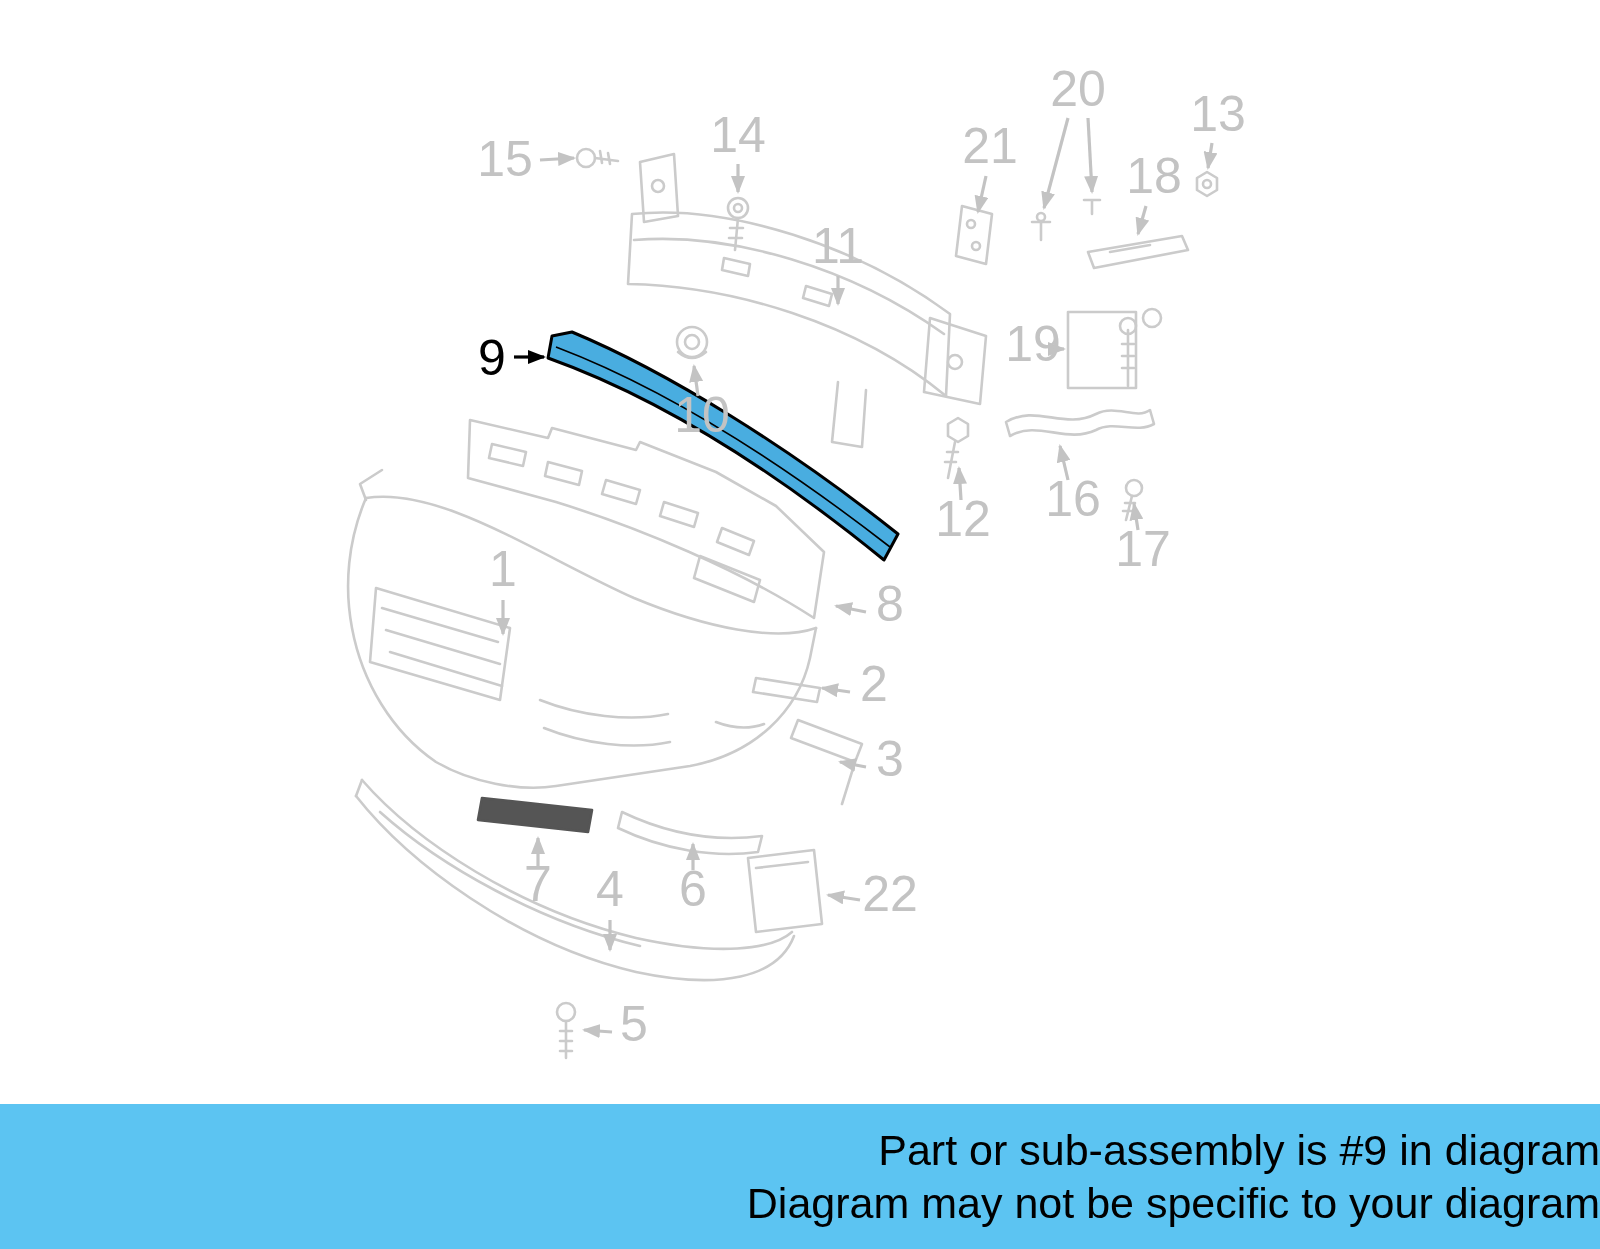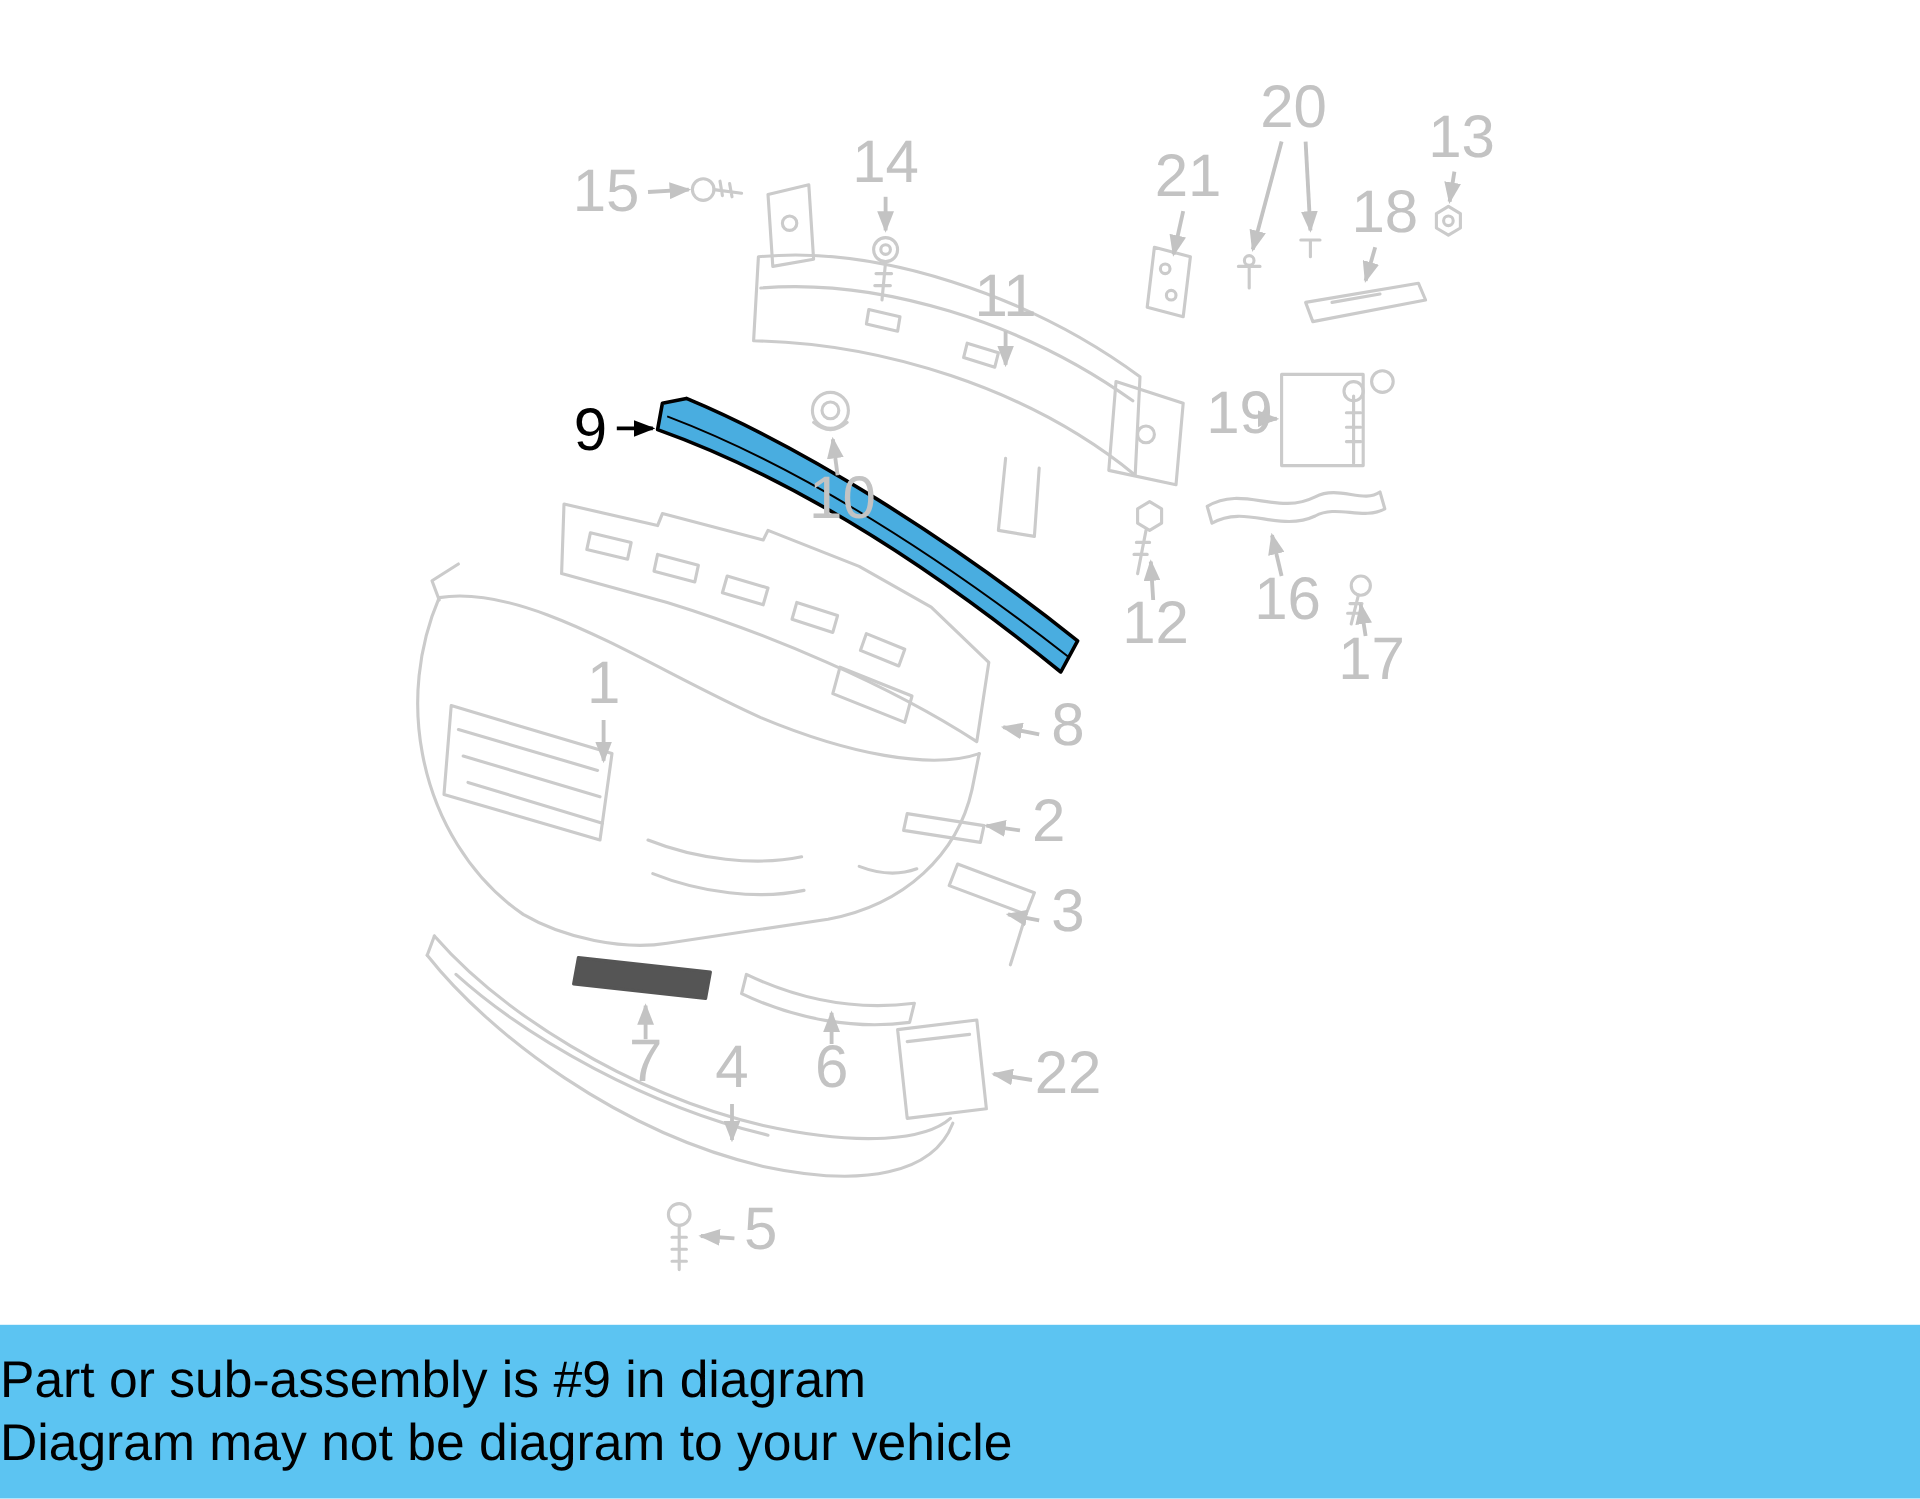--- a/index.html
+++ b/index.html
@@ -3,21 +3,21 @@
 <meta charset="utf-8">
 <style>
   html,body{margin:0;padding:0;background:#fff;}
   #page{position:relative;width:1600px;height:1249px;background:#fff;overflow:hidden;
         font-family:"Liberation Sans",sans-serif;}
   #diagram-wrap{position:absolute;top:0;left:0;width:1600px;height:1104px;}
   svg{display:block;}
   .part-num{font-family:"Liberation Sans",sans-serif;font-size:50px;}
   .art{stroke:#cbcbcb;stroke-width:2.6;fill:none;stroke-linejoin:round;stroke-linecap:round;}
   .banner{position:absolute;left:0;right:0;bottom:0;height:145px;
-          display:flex;flex-direction:column;justify-content:center;align-items:flex-start;
+          display:flex;flex-direction:column;justify-content:center;align-items:flex-end;
           color:#000;font-size:43px;line-height:53px;text-align:center;}
 </style>
 </head>
 <body>
 
 <div id="page">
   <div id="diagram-wrap">
     <svg id="diagram-svg" width="1600" height="1104" viewBox="0 0 1600 1104">
       <defs>
         <marker id="arrow-gray" markerWidth="18" markerHeight="14" refX="16" refY="7" orient="auto" markerUnits="userSpaceOnUse">
@@ -200,15 +200,15 @@
           <line x1="860" y1="900" x2="828" y2="895" stroke="#c3c3c3" stroke-width="3.2" marker-end="url(#arrow-gray)"></line>
           <text x="890" y="911" text-anchor="middle" class="part-num" fill="#c3c3c3">22</text>
           <line x1="612" y1="1032" x2="584" y2="1030" stroke="#c3c3c3" stroke-width="3.2" marker-end="url(#arrow-gray)"></line>
           <text x="634" y="1041" text-anchor="middle" class="part-num" fill="#c3c3c3">5</text>
         </g>
     </svg>
   </div>
 
   <div class="banner" style="background: rgb(92, 196, 242); color: rgb(0, 0, 0);">
     <div>Part or sub-assembly is #9 in diagram</div>
-    <div>Diagram may not be diagram to your vehicle</div>
+    <div>Diagram may not be specific to your diagram</div>
   </div>
 </div>
 
 </body></html>

